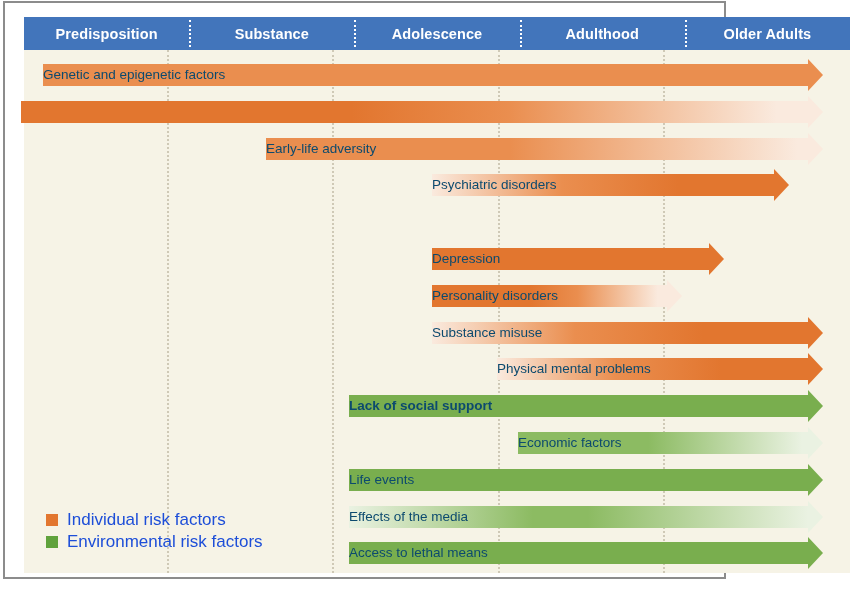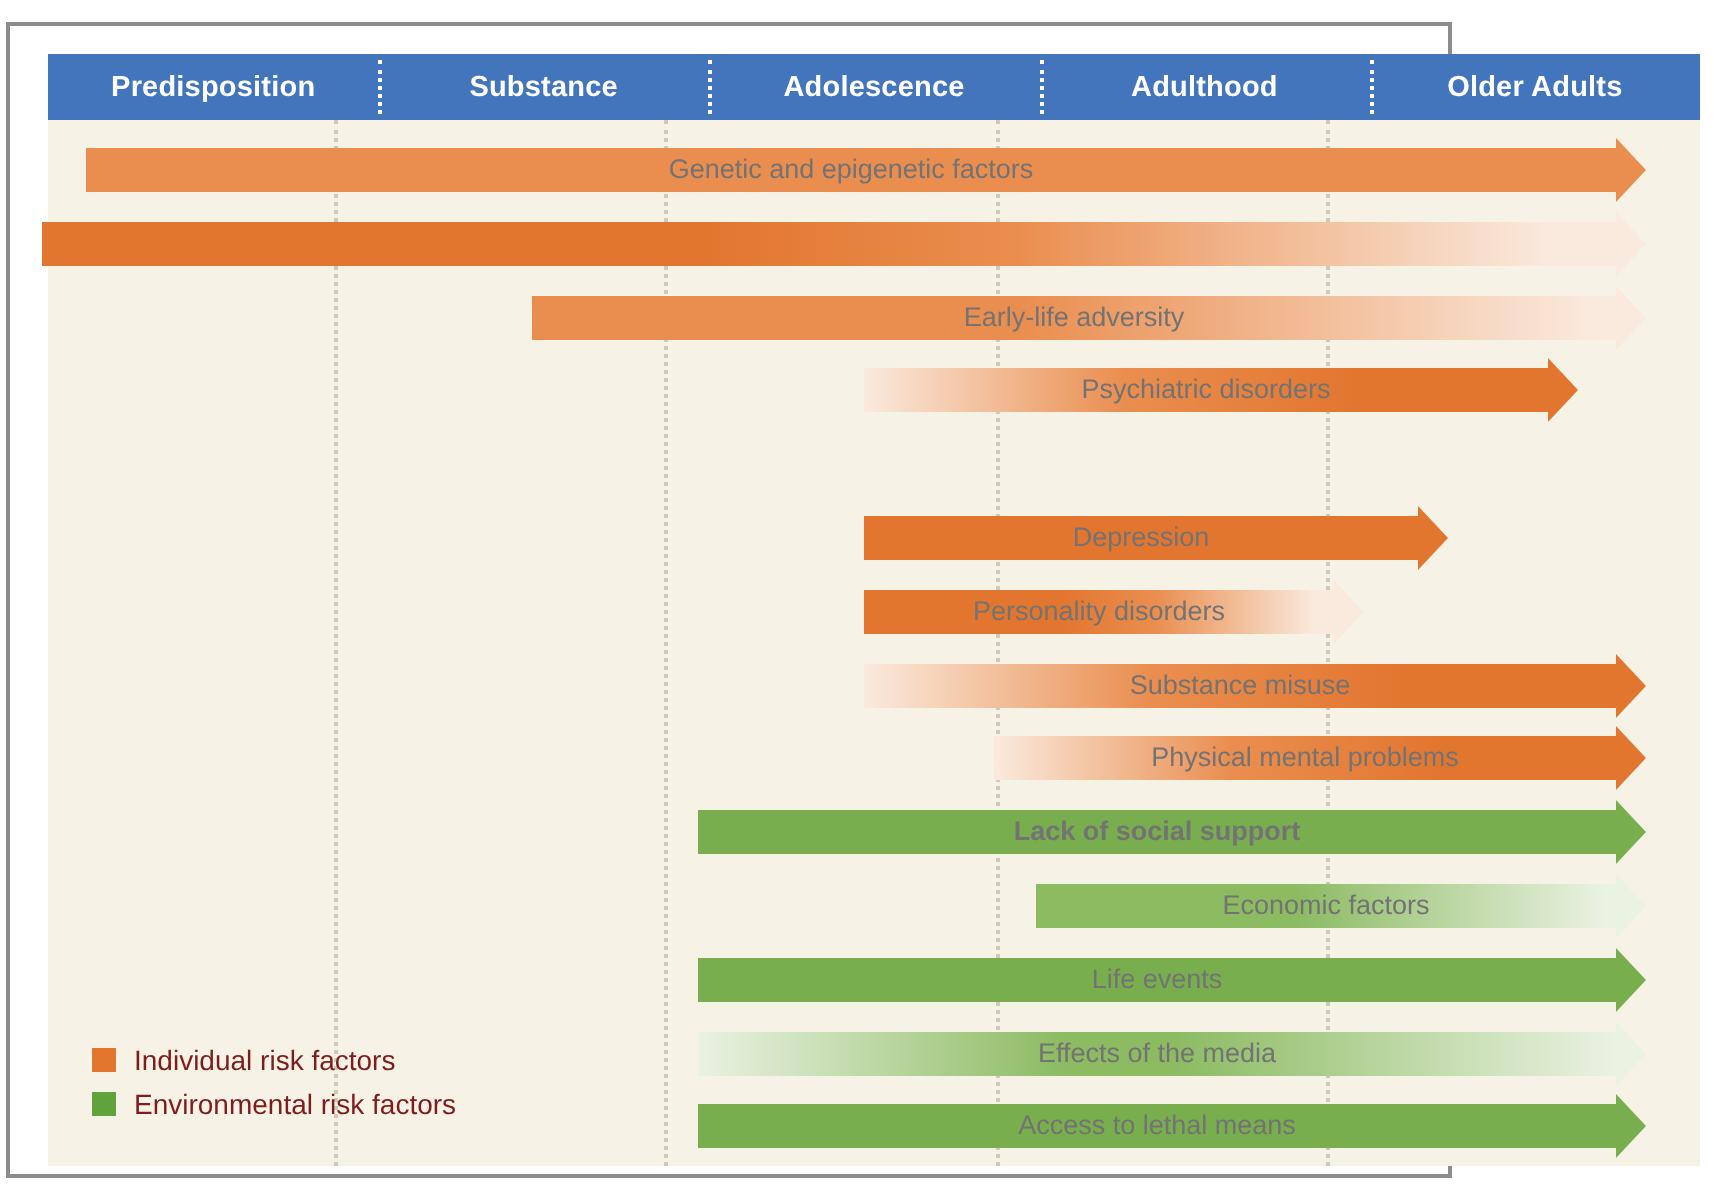--- a/index.html
+++ b/index.html
@@ -11,21 +11,21 @@
     width: 863px;
     height: 600px;
     overflow: hidden;
     font-family: "Liberation Sans", sans-serif;
   }
 
   
   #figure-frame {
     position: absolute;
     left: 3px;
-    top: 11px;
+    top: 1px;
     width: 723px;
     height: 578px;
     border: 2px solid #8c8c8c;
     background: #ffffff;
     box-sizing: border-box;
   }
 
   
   #plot-area {
     position: absolute;
@@ -107,23 +107,23 @@
     border-bottom: 16px solid transparent;
     border-left: 15px solid currentColor;
   }
   .bar-label {
     position: absolute;
     left: 0;
     right: 15px;
     top: 5px;
     height: 22px;
     line-height: 22px;
-    text-align: center;
+    text-align: left;
     font-size: 13.5px;
-    color: #737373;
+    color: #0c4a6e;
     white-space: nowrap;
   }
 
   
   #legend {
     position: absolute;
     left: 41px;
     top: 507px;
     width: 260px;
   }
@@ -133,22 +133,22 @@
     height: 19px;
     margin-bottom: 3px;
   }
   .legend-swatch {
     width: 12px;
     height: 12px;
     margin-right: 9px;
     flex: 0 0 auto;
   }
   .legend-text {
-    font-size: 14px;
-    color: #7f1d1d;
+    font-size: 17px;
+    color: #1d4ed8;
     white-space: nowrap;
   }
 </style>
 </head>
 <body>
 
 <div id="figure-frame">
 
   <div id="plot-area" style="background: rgb(246, 243, 230);"></div>
 

